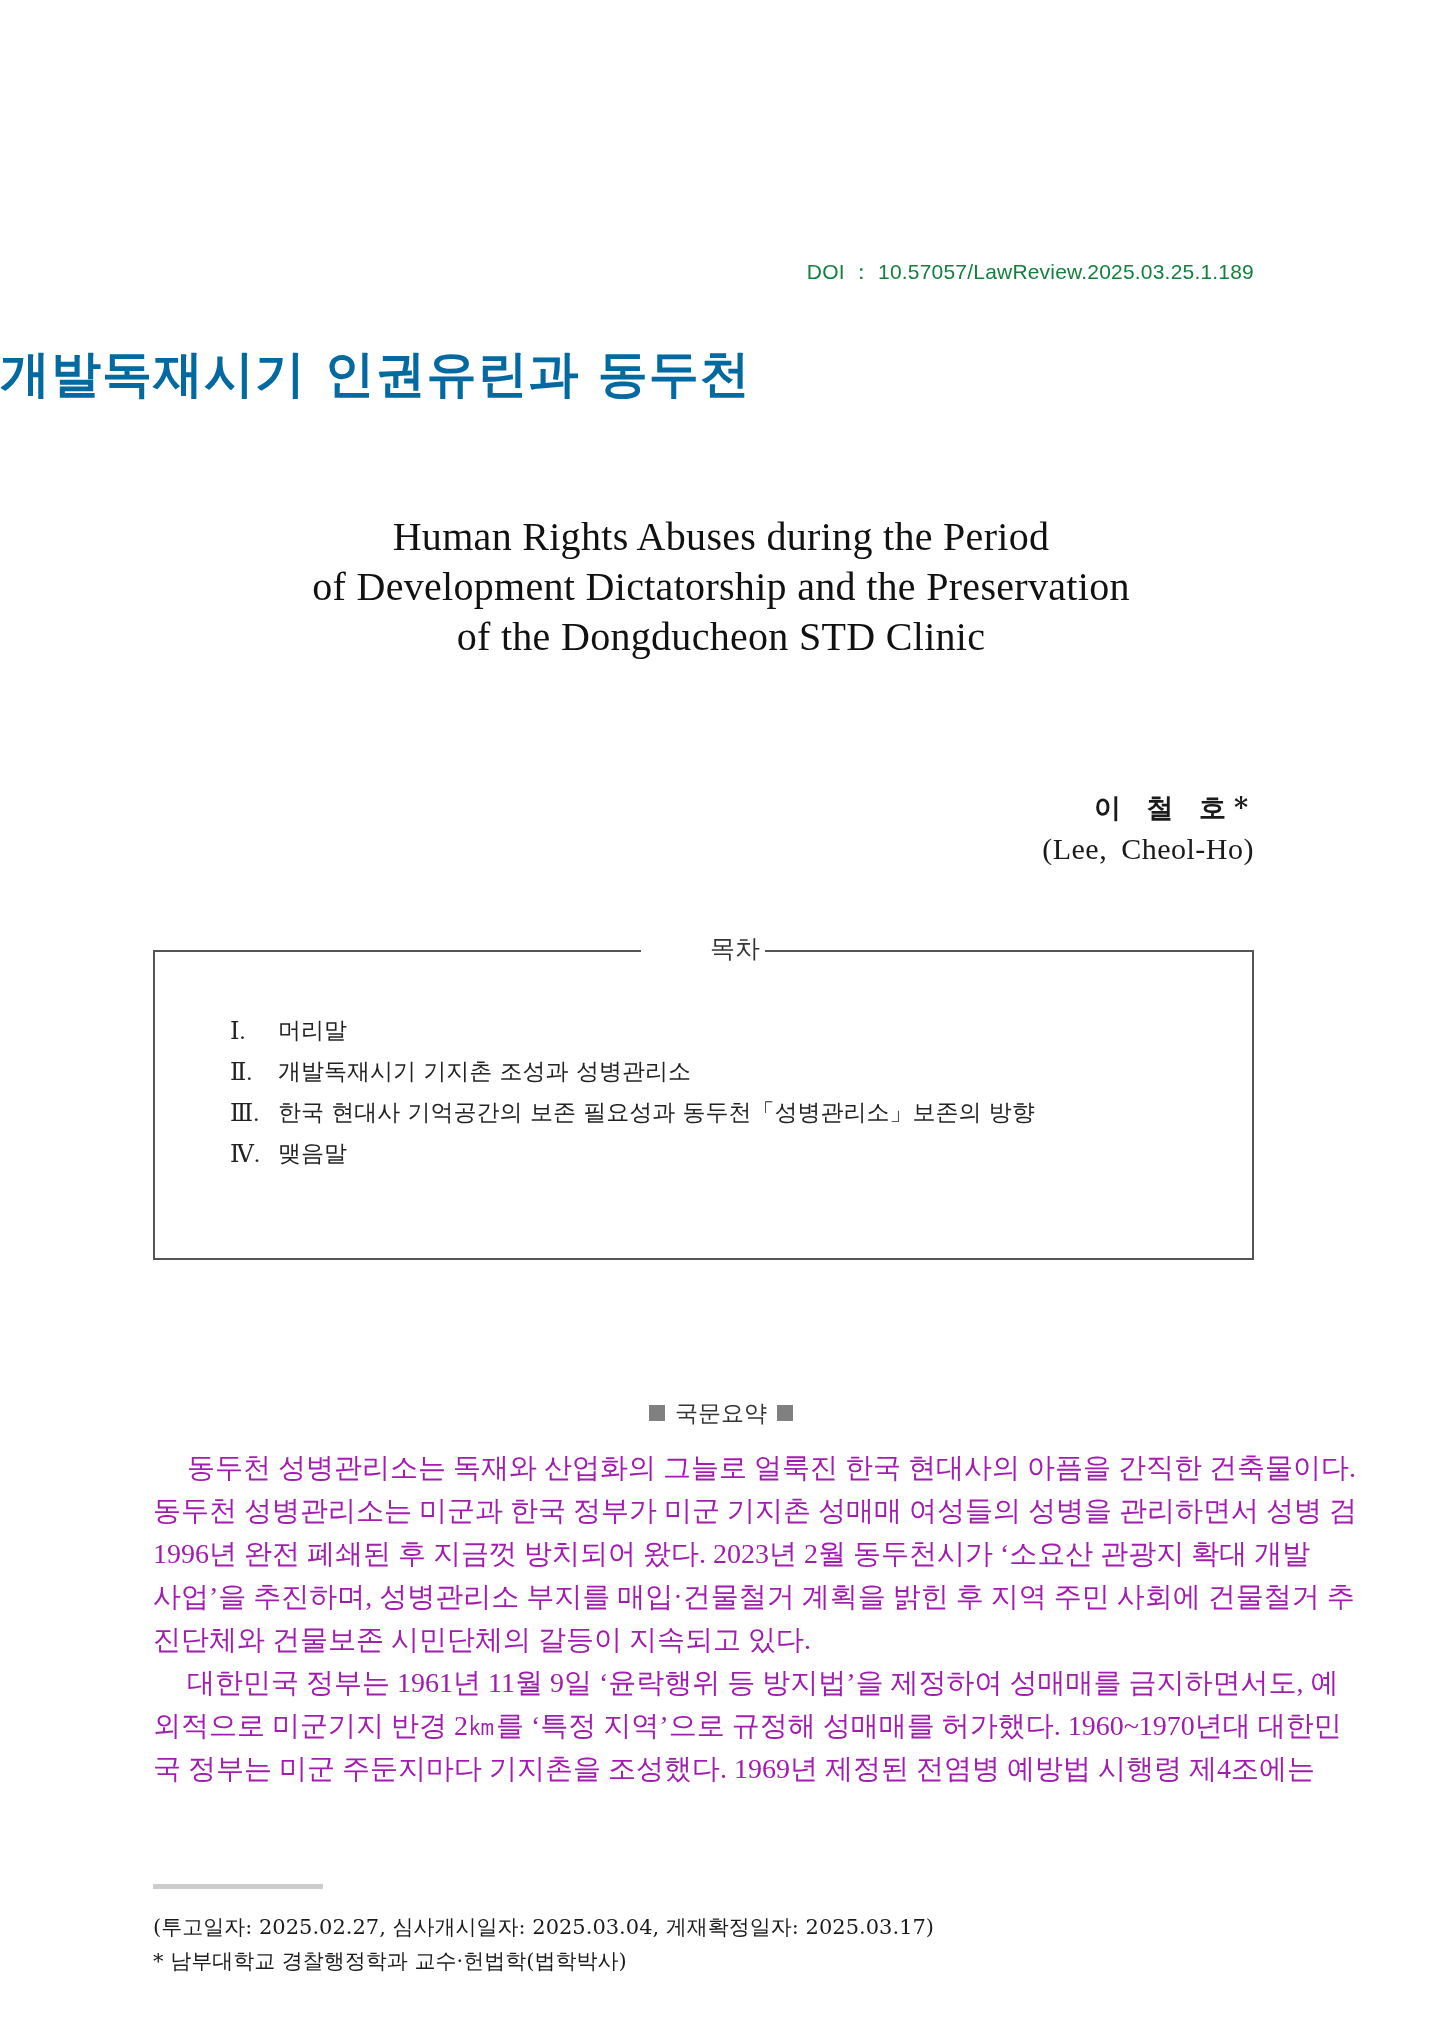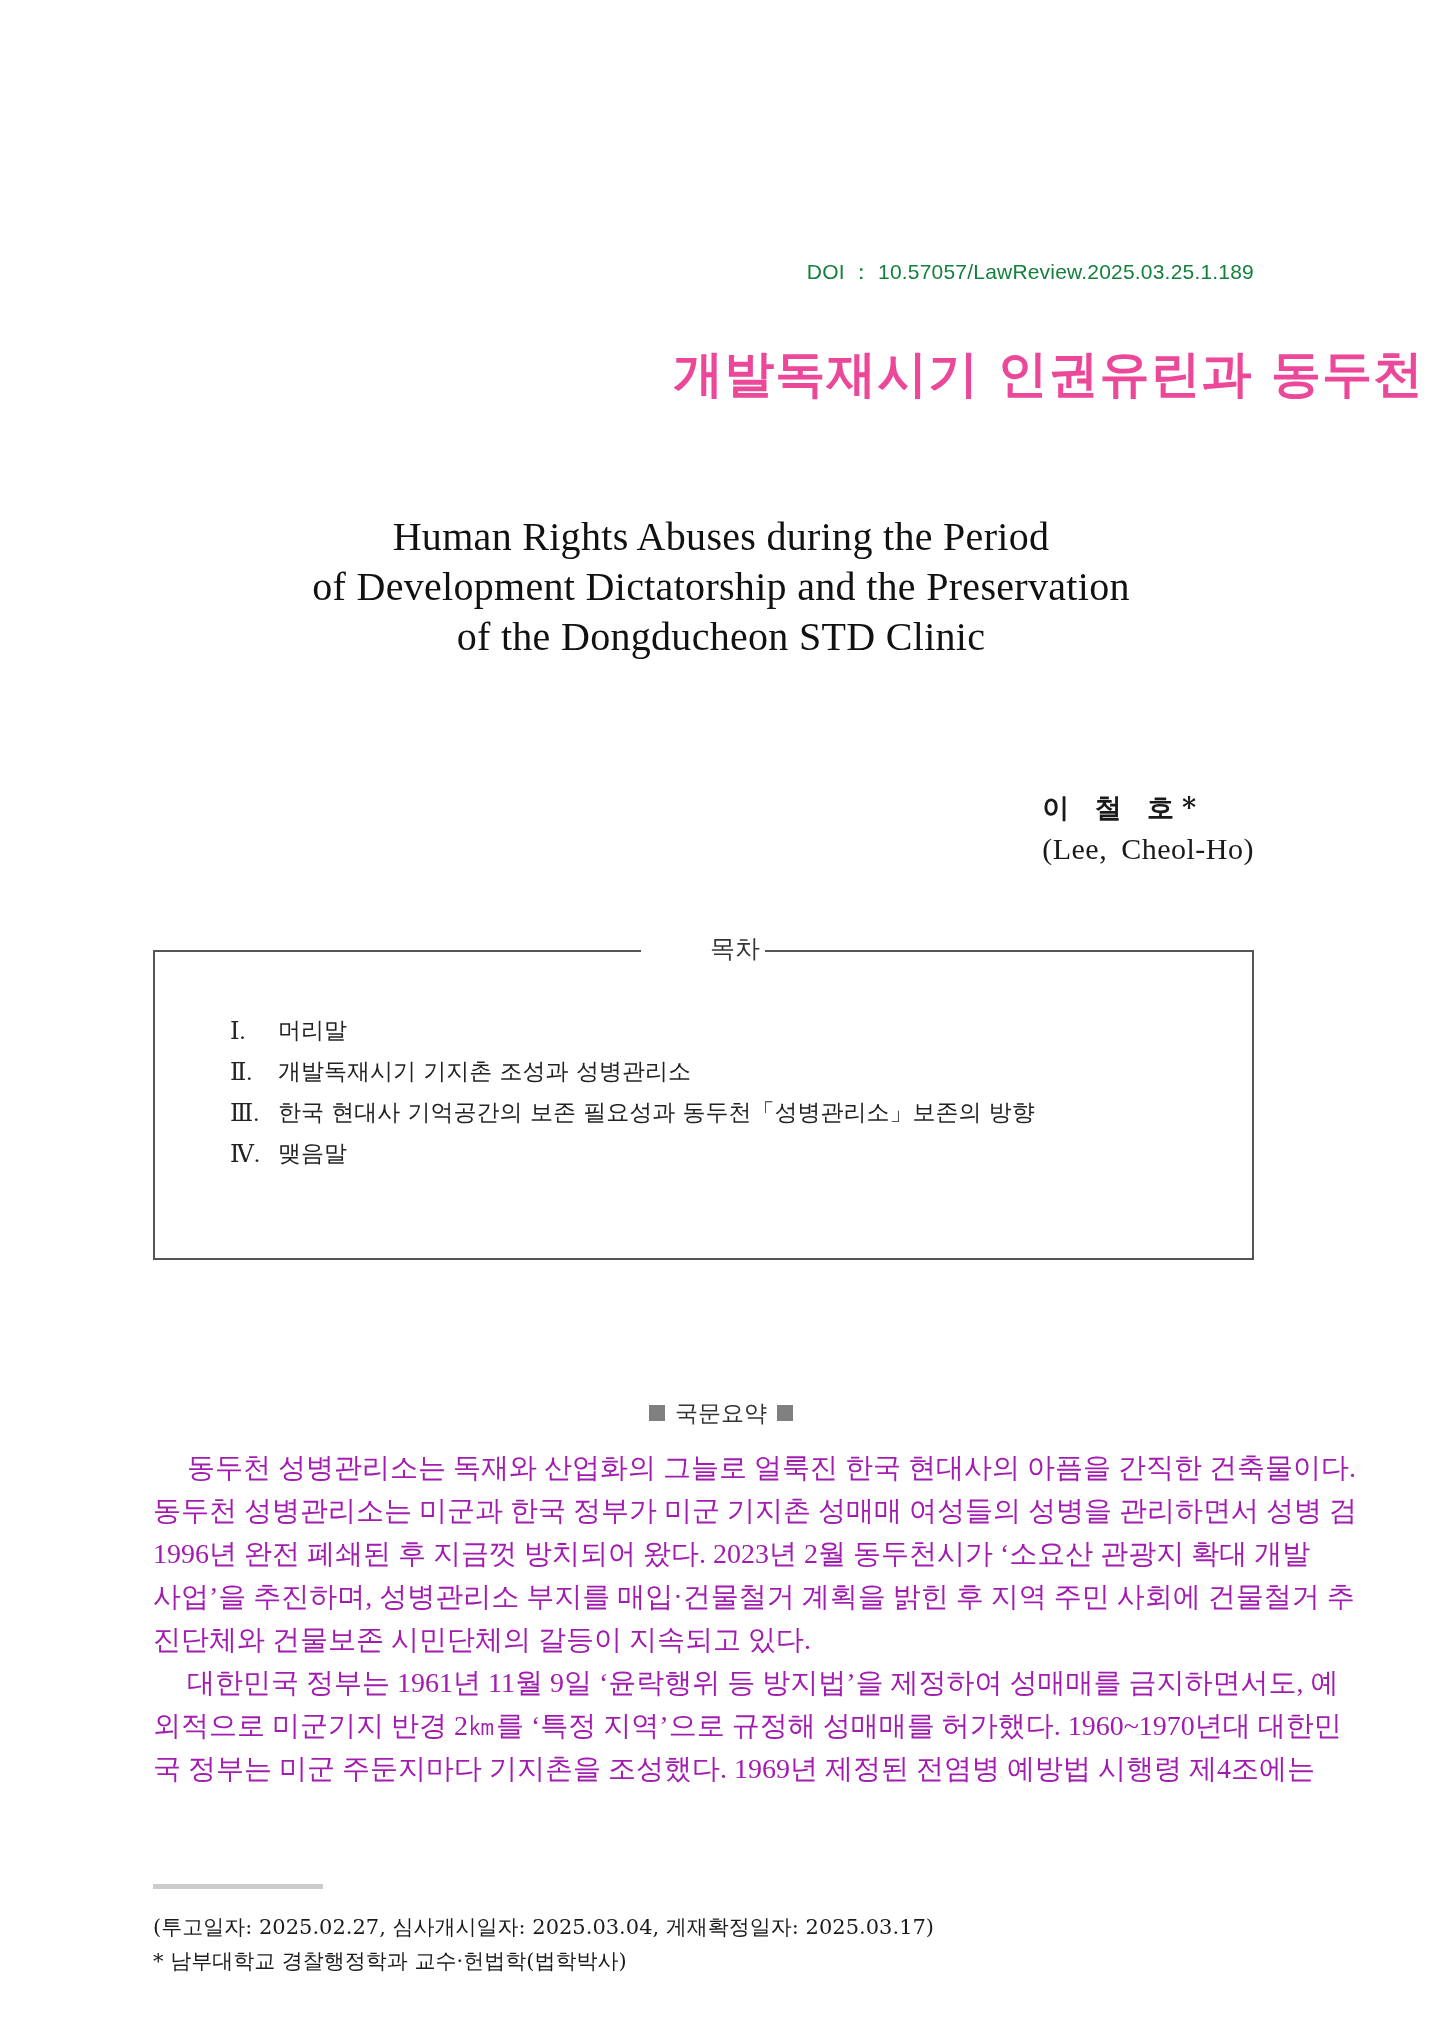--- a/index.html
+++ b/index.html
@@ -29,47 +29,47 @@
       font-size: 21px;
       color: #15803d;
       letter-spacing: 0.2px;
       white-space: nowrap;
     }
     .title-ko {
       position: absolute;
       top: 338px;
       left: 0;
       width: 1424px;
-      text-align: right;
+      text-align: left;
       font-family: "DejaVu Sans", sans-serif;
       font-weight: bold;
       font-size: 50px;
       line-height: 72px;
-      color: #ec4899;
+      color: #0369a1;
       letter-spacing: 1px;
     }
     .title-ko div { white-space: nowrap; }
     .title-en {
       position: absolute;
       top: 512px;
       left: 0;
       width: 1442px;
       text-align: center;
       font-family: "Liberation Serif", "DejaVu Serif", serif;
       font-size: 40px;
       line-height: 50px;
       color: #111;
       letter-spacing: 0.3px;
     }
     .title-en div { white-space: nowrap; }
     .author {
       position: absolute;
       right: 188px;
       top: 788px;
-      text-align: left;
+      text-align: right;
       font-family: "DejaVu Serif", "Liberation Serif", serif;
     }
     .author-ko {
       font-size: 27px;
       font-weight: bold;
       letter-spacing: 8px;
       line-height: 40px;
       margin-right: -2px;
     }
     .author-en {

